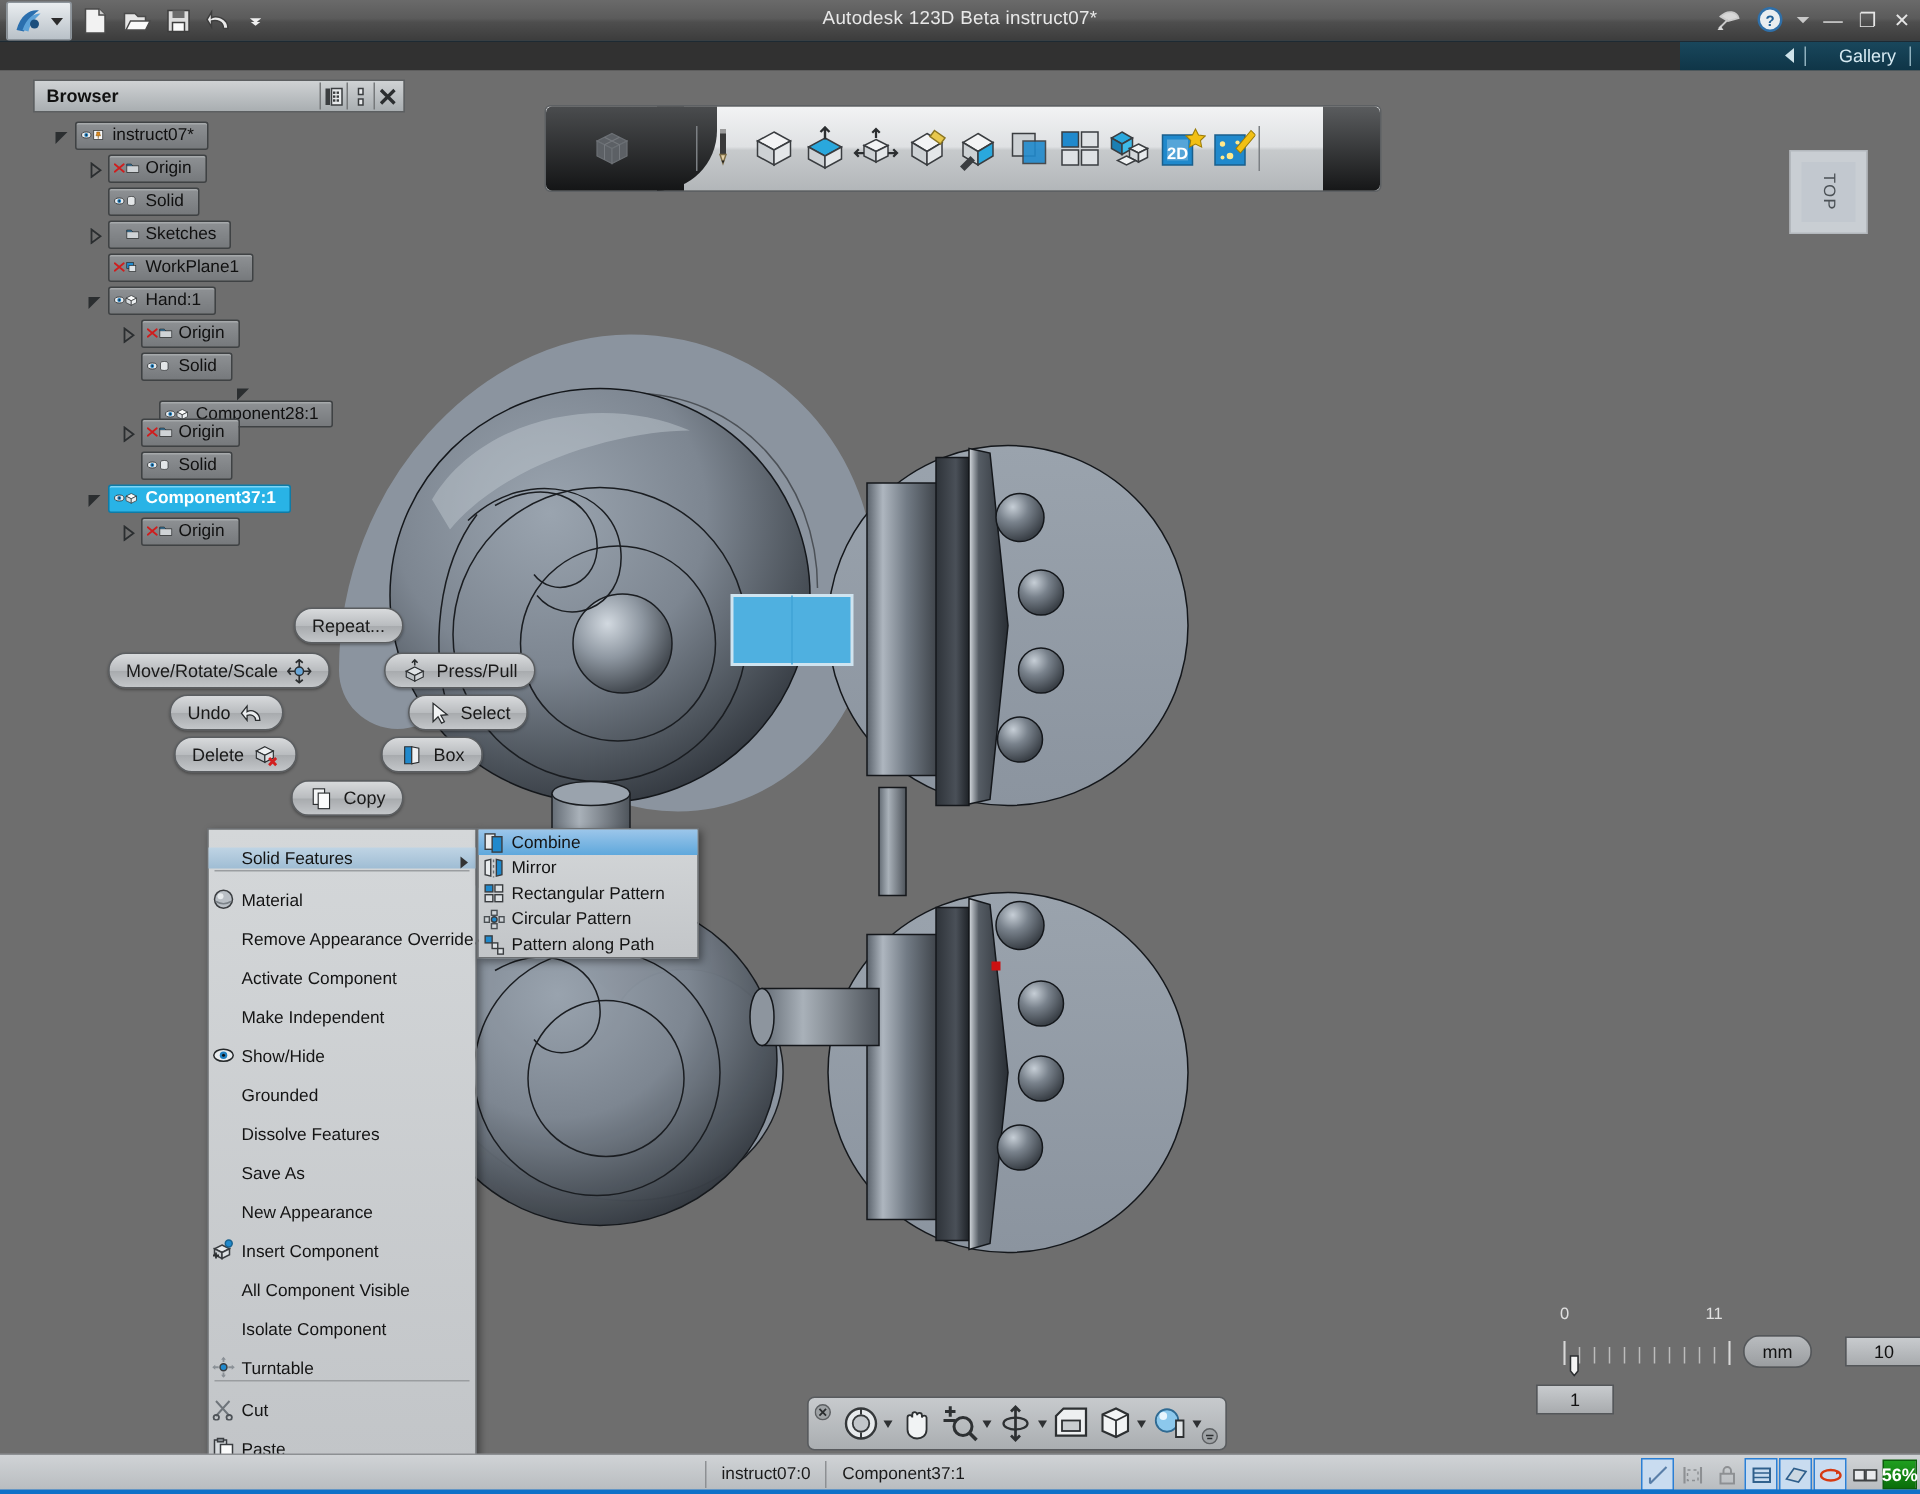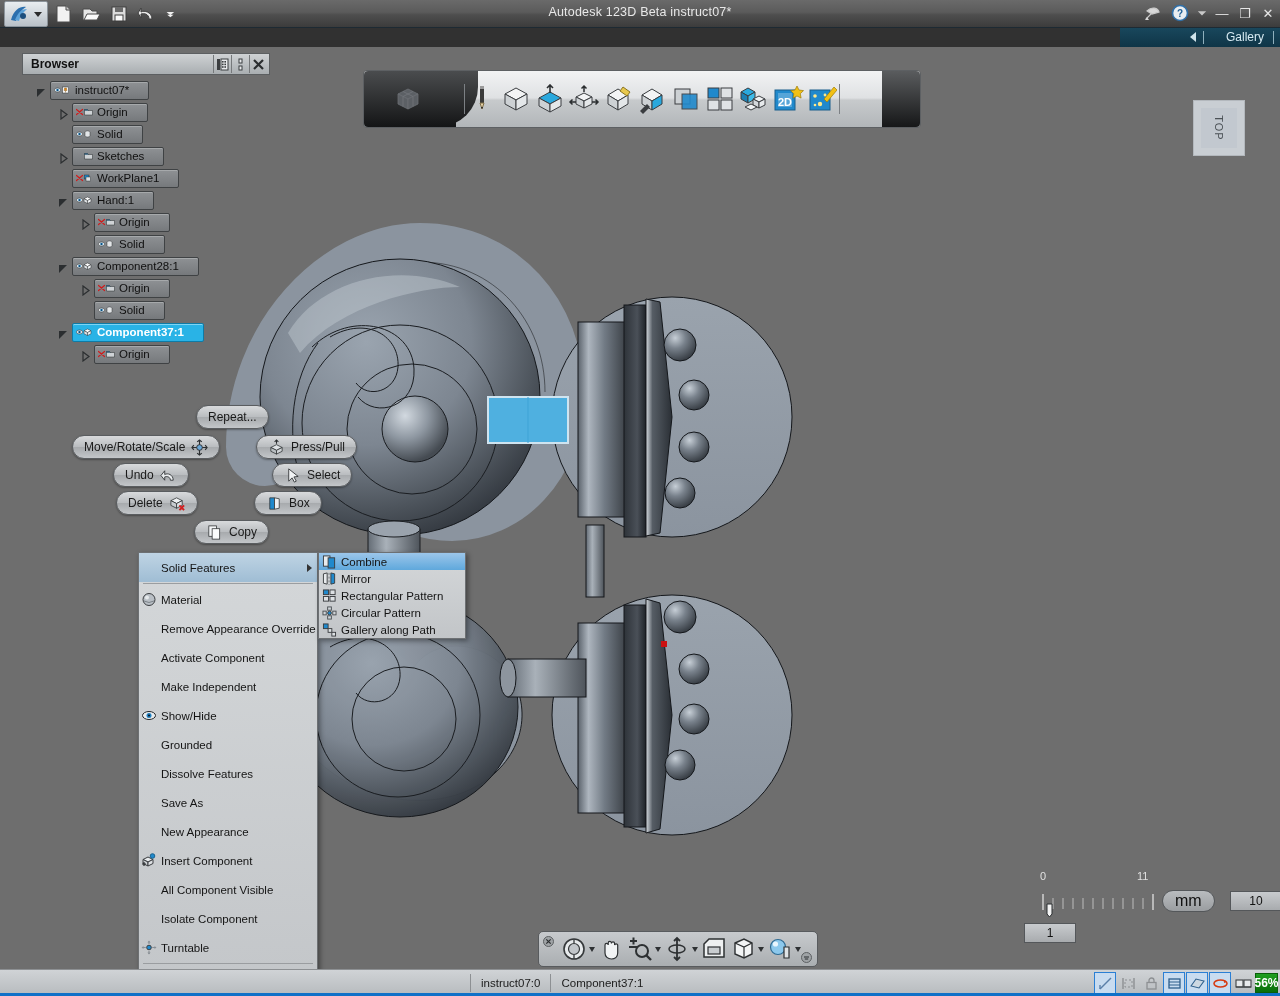--- a/index.html
+++ b/index.html
@@ -45,21 +45,21 @@
   
   #browser{position:absolute;left:22px;top:53px;width:248px;}
   #browser-head{height:22px;background:linear-gradient(180deg,#cfd2d4,#a9aeb1);
     border:1px solid #5c5f61;display:flex;align-items:center;padding:0 2px;}
   #browser-head .btitle{font-size:12px;font-weight:bold;color:#111;margin-left:6px;flex:1;}
   #browser-head .hbtn{width:18px;height:18px;display:flex;align-items:center;
     justify-content:center;border-left:1px solid #76797b;}
   #tree{margin-top:4px;}
   .node{display:flex;align-items:center;height:22px;position:relative;}
   .twisty{width:12px;height:12px;margin-right:2px;flex:0 0 12px;}
-  .chip{display:inline-flex;align-items:center;height:19px;padding:0 19px 0 3px;
+  .chip{display:inline-flex;align-items:center;height:19px;padding:0 9px 0 3px;
     background:linear-gradient(180deg,#8e9194,#76797c);
     border:1px solid #3f4244;border-radius:2px;color:#101010;font-size:11.5px;
     box-shadow:inset 0 1px 0 #a6a9ab;}
   .chip.sel{background:#29b3e6;border:1px solid #0e7ba6;color:#fff;font-weight:bold;
     box-shadow:inset 0 1px 0 #7fd4f3;}
   .chip .ico{width:17px;height:16px;margin-right:4px;display:block;}
 
   
   #ribbon{position:absolute;left:363px;top:70px;width:558px;height:58px;
     background:linear-gradient(180deg,#f2f3f4 0%,#dfe1e3 48%,#c7cacc 52%,#b2b6b9 100%);
@@ -93,22 +93,22 @@
     border:1px solid #5a5d60;border-radius:12px;font-size:12px;color:#1a1a1a;
     box-shadow:0 1px 2px rgba(0,0,0,.35);white-space:nowrap;}
   .mm .mi{width:17px;height:17px;display:block;}
   .mm .mi.l{margin-right:6px;}
   .mm .mi.r{margin-left:6px;}
 
   
   #ctx{position:absolute;left:138px;top:552px;width:180px;
     background:linear-gradient(180deg,#d4d7d9,#c2c5c8);
     border:1px solid #6d7073;box-shadow:2px 2px 5px rgba(0,0,0,.4);}
-  #ctx .row{height:29px;display:flex;align-items:center;font-size:11.5px;color:#141414;
-    padding-left:2px;}
+  #ctx .row{height:14px;display:flex;align-items:flex-end;font-size:11.5px;color:#141414;
+    padding-left:2px;margin-top:12px;}
   #ctx .row .mico{width:16px;height:15px;flex:0 0 16px;margin-right:4px;display:block;}
   #ctx .row .lbl{flex:1;}
   #ctx .row.hl{background:linear-gradient(180deg,#bfd4e4,#9fbdd4);}
   #ctx .row .arrow{width:0;height:0;border-top:4px solid transparent;
     border-bottom:4px solid transparent;border-left:5px solid #333;margin-right:5px;}
   #ctx .divider{height:1px;background:#9a9da0;margin:1px 4px;}
 
   #submenu{position:absolute;left:318px;top:552px;width:148px;
     background:linear-gradient(180deg,#d4d7d9,#c2c5c8);
     border:1px solid #6d7073;box-shadow:2px 2px 5px rgba(0,0,0,.4);}
@@ -117,21 +117,21 @@
   #submenu .row .mico{width:15px;height:14px;flex:0 0 15px;margin-right:4px;display:block;}
   #submenu .row.hl{background:linear-gradient(180deg,#9cc6ea,#5fa8dc);}
 
   
   #scalewidget{position:absolute;left:1032px;top:870px;width:240px;height:72px;}
   #scalewidget .num{position:absolute;font-size:11px;color:#e0e0e0;}
   #scalewidget .ruler{position:absolute;left:8px;top:22px;}
   .pill{display:inline-flex;align-items:center;justify-content:flex-start;
     height:22px;padding:0 12px;border-radius:11px;
     background:linear-gradient(180deg,#b9bcbf,#9a9da0);
-    border:1px solid #54575a;font-size:16px;color:#111;}
+    border:1px solid #54575a;font-size:12px;color:#111;}
   .boxfield{display:inline-flex;align-items:center;justify-content:center;
     height:20px;width:52px;background:linear-gradient(180deg,#c8cbce,#a8abae);
     border:1px solid #54575a;font-size:12px;color:#111;}
 
   
   #navbar{position:absolute;left:538px;top:931px;width:280px;height:36px;
     background:linear-gradient(180deg,#c7cacd,#aaaeb1);
     border:1px solid #585b5e;border-radius:5px;display:flex;align-items:center;
     padding-left:22px;gap:3px;}
   #navbar .nclose{position:absolute;left:4px;top:4px;width:11px;height:11px;}
@@ -449,21 +449,21 @@
           <svg viewBox="0 0 34 16" class="ico" width="32" height="15">
             <ellipse cx="7" cy="8" rx="6.3" ry="4" fill="#e9ecee" stroke="#25282a" stroke-width="1"></ellipse>
             <circle cx="7" cy="8" r="2.6" fill="#1f7fc0"></circle>
             <circle cx="7" cy="8" r="1.1" fill="#101316"></circle>
             <ellipse cx="23" cy="4" rx="5" ry="2" fill="#f2f4f5" stroke="#25282a" stroke-width=".9"></ellipse>
             <path d="M18 4 v8 a5 2 0 0010 0 v-8" fill="#e3e6e8" stroke="#25282a" stroke-width=".9"></path>
           </svg>
           <span>Solid</span>
         </span>
       </div>
-      <div class="node" style="padding-left: 36px;">
+      <div class="node" style="padding-left: 36px; flex-direction: column;">
         <span class="twisty"><svg width="11" height="11" viewBox="0 0 11 11">
             <path d="M1 2 L9 2 L1 10 Z" fill="#2b2e30"></path>
           </svg></span>
         <span class="chip">
           <svg viewBox="0 0 34 16" class="ico" width="32" height="15">
             <ellipse cx="7" cy="8" rx="6.3" ry="4" fill="#e9ecee" stroke="#25282a" stroke-width="1"></ellipse>
             <circle cx="7" cy="8" r="2.6" fill="#1f7fc0"></circle>
             <circle cx="7" cy="8" r="1.1" fill="#101316"></circle>
             <path d="M23 2 L30 5.5 L23 9 L16 5.5 Z" fill="#fbfcfc" stroke="#25282a" stroke-width=".9"></path>
             <path d="M16 5.5 L23 9 L23 15 L16 11.5 Z" fill="#dadee1" stroke="#25282a" stroke-width=".9"></path>
@@ -855,21 +855,21 @@
         <circle cx="7.5" cy="7.5" r="2" fill="#2089cc" stroke="#3a3d40"></circle>
       </svg>
       <span>Circular Pattern</span>
     </div>
     <div class="row">
       <svg viewBox="0 0 15 15" class="mico">
         <rect x="1" y="1" width="5" height="5" fill="#2089cc" stroke="#3a3d40"></rect>
         <rect x="6" y="6" width="4" height="4" fill="#dde1e4" stroke="#3a3d40"></rect>
         <rect x="10" y="10" width="4" height="4" fill="#dde1e4" stroke="#3a3d40"></rect>
       </svg>
-      <span>Gallery along Path</span>
+      <span>Pattern along Path</span>
     </div>
   </div>
 
 <div id="scalewidget">
   <span class="num" style="left:8px;top:0">0</span>
   <span class="num" style="left:105px;top:0">11</span>
   <svg class="ruler" width="130" height="26">
     <g stroke="#d8d8d8" stroke-width="1.4">
       <path d="M3 2 L3 18"></path>
         <path d="M113 2 L113 18"></path>

